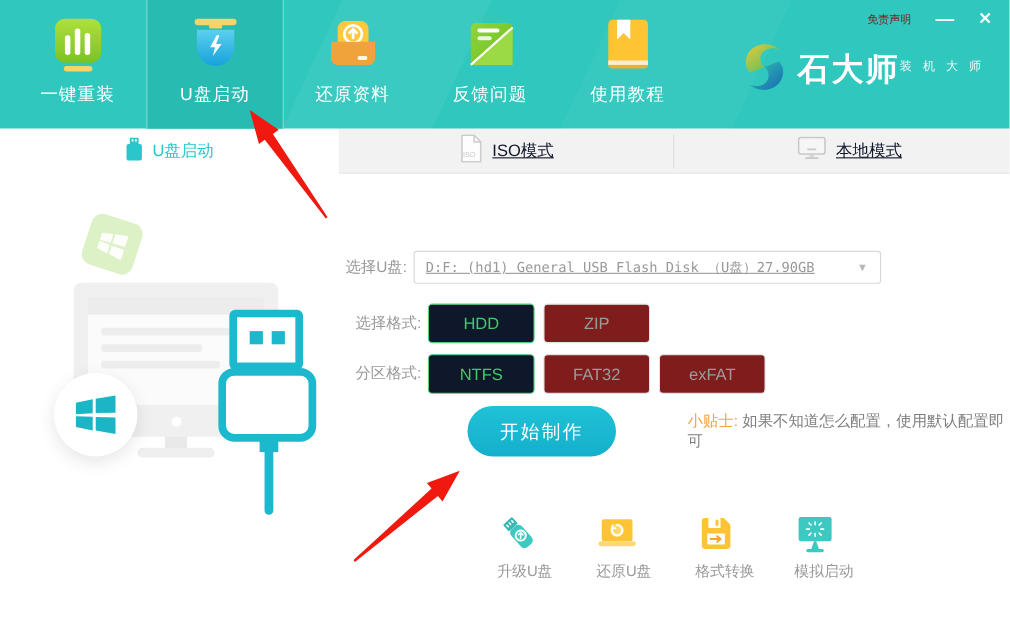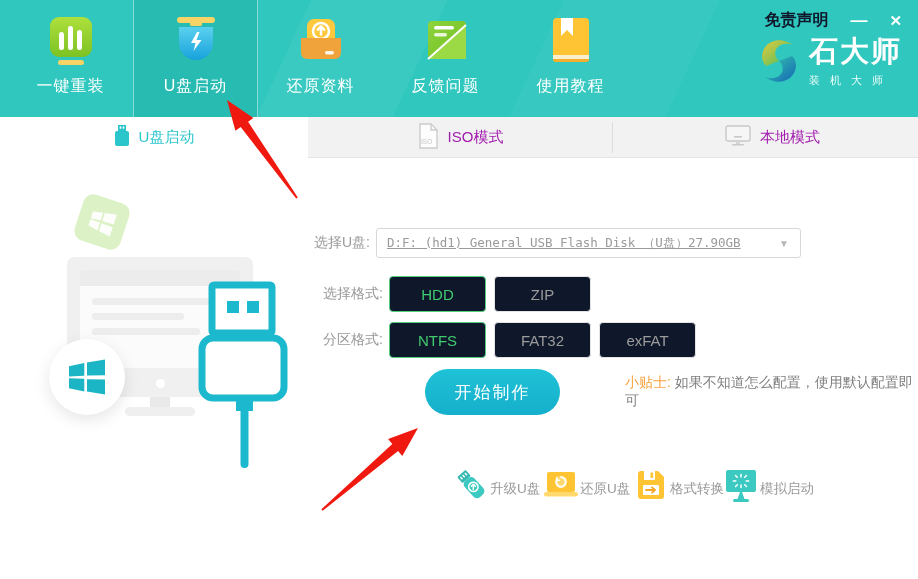--- a/index.html
+++ b/index.html
@@ -12,34 +12,34 @@
     background:
       linear-gradient(115deg, rgba(255,255,255,0) 32%, rgba(255,255,255,.05) 32%, rgba(255,255,255,.05) 46%, rgba(255,255,255,0) 46%),
       linear-gradient(115deg, rgba(255,255,255,0) 58%, rgba(255,255,255,.04) 58%, rgba(255,255,255,.04) 74%, rgba(255,255,255,0) 74%); }
   .nav { position:absolute; left:8px; top:0; height:117px; display:flex; z-index:2; }
   .nav-item { width:125px; height:117px; display:flex; flex-direction:column; align-items:center; padding-top:15px; cursor:pointer; }
   .nav-item.active { background:#28BBB2; border-left:1px solid rgba(255,255,255,.45); border-right:1px solid rgba(255,255,255,.45); }
   .nav-icon { width:52px; height:52px; display:flex; align-items:center; justify-content:center; }
   .nav-label { margin-top:9px; color:#fff; font-size:16px; letter-spacing:1px; }
 
   .titlebar-actions { position:absolute; right:16px; top:10px; display:flex; align-items:center; gap:22px; z-index:3; }
-  .disclaimer { color:#0f172a; font-size:16px; cursor:pointer;font-weight:bold; }
+  .disclaimer { color:#7f1d1d; font-size:10px; cursor:pointer; }
   .win-btn { color:#fff; font-size:15px; font-weight:bold; cursor:pointer; line-height:16px; }
   .win-btn.min { letter-spacing:0; font-size:17px; }
 
   .logo { position:absolute; right:16px; top:37px; display:flex; align-items:center; gap:8px; z-index:3; }
-  .logo-text { display:flex; flex-direction:column;font-family:Liberation Mono, monospace; }
+  .logo-text { display:flex; flex-direction:row; }
   .logo-name { color:#fff; font-size:29px; font-weight:bold; line-height:30px; letter-spacing:2px; }
   .logo-sub { color:#EAFBF9; font-size:11px; letter-spacing:10px; margin-top:4px; white-space:nowrap; }
 
   
   .tabbar { position:absolute; left:0; top:117px; width:918px; height:41px; display:flex; }
   .tab { display:flex; align-items:center; justify-content:center; gap:9px; font-size:15px; cursor:pointer; }
   .tab-active { width:308px; background:#fff; color:#2BC6CD; }
-  .tab-gray { background:#F2F2F2; color:#a21caf; border-bottom:1px solid #E4E4E4; }
+  .tab-gray { background:#F2F2F2; color:#0f172a; border-bottom:1px solid #E4E4E4;text-decoration:underline; }
   .tab-iso { width:304px; }
   .tab-local { width:306px;padding-left:15px; }
   .tab-divider { position:absolute; left:612px; top:5px; width:1px; height:31px; background:#DCDCDC; }
 
   
   .content { position:absolute; left:0; top:158px; width:918px; height:421px; background:#fff; }
 
   
   .illus { position:absolute; left:0; top:158px; width:345px; height:421px; }
   .green-square { position:absolute; left:78px; top:40px; width:48px; height:48px; border-radius:10px;
@@ -61,36 +61,36 @@
   .row-usb   { left:304px; top:228px; height:30px; }
   .row-fmt   { left:317px; top:276px; height:36px; }
   .row-part  { left:317px; top:322px; height:36px;align-items:center; }
   .row-start { left:317px; top:369px; height:46px;gap:36px; }
 
   .select-box { position:relative; margin-left:6px; width:425px; height:30px; border:1px solid #D8D8D8; border-radius:3px;
     background:#fff; display:flex; align-items:center; cursor:pointer; }
   .select-text { padding-left:10px; font-family:"DejaVu Sans Mono", monospace; font-size:12.5px; color:#9A9A9A; white-space:nowrap; overflow:hidden;text-decoration:underline; }
   .select-caret { position:absolute; right:11px; top:9px; font-size:10px; color:#B8B8B8; }
 
-  .opt-btn { margin-left:6px; width:97px; height:36px; border-radius:4px; border:1px solid #E4E4E4; background:#0f172a;
+  .opt-btn { margin-left:6px; width:97px; height:36px; border-radius:4px; border:1px solid #E4E4E4; background:#7f1d1d;
     color:#9B9B9B; font-size:15px; display:flex; align-items:center; justify-content:center; cursor:pointer;
     font-family:"Liberation Sans", sans-serif; }
   .opt-btn + .opt-btn { margin-left:8px; }
   .opt-btn.selected { border-color:#52CE7F; background:#0f172a; color:#41CB6F; }
 
   .start-btn { margin-left:6px; width:139px; height:46px; border:none; border-radius:23px; cursor:pointer;
     background:linear-gradient(180deg,#1FC2D7,#15AFCB); color:#fff; font-size:17px; letter-spacing:2px;
     font-family:"Liberation Sans", sans-serif; }
   .tip { margin-left:29px; font-size:14px; }
   .tip-prefix { color:#F7A440; }
   .tip-text { color:#7F7F7F; }
 
   
   .tools { position:absolute; left:452px; top:466px; width:452px; display:flex; }
-  .tool { width:90px; display:flex; flex-direction:row; align-items:center; cursor:pointer; }
+  .tool { width:90px; display:flex; flex-direction:column; cursor:pointer; }
   .tool-icon { width:38px; height:38px; display:flex; align-items:center; justify-content:center; }
   .tool-label { margin-top:7px; font-size:13.5px; color:#999; white-space:nowrap; }
 
   
   .arrows { position:absolute; inset:0; z-index:50; pointer-events:none; }
 </style>
 </head>
 <body>
 
 <div class="window">

